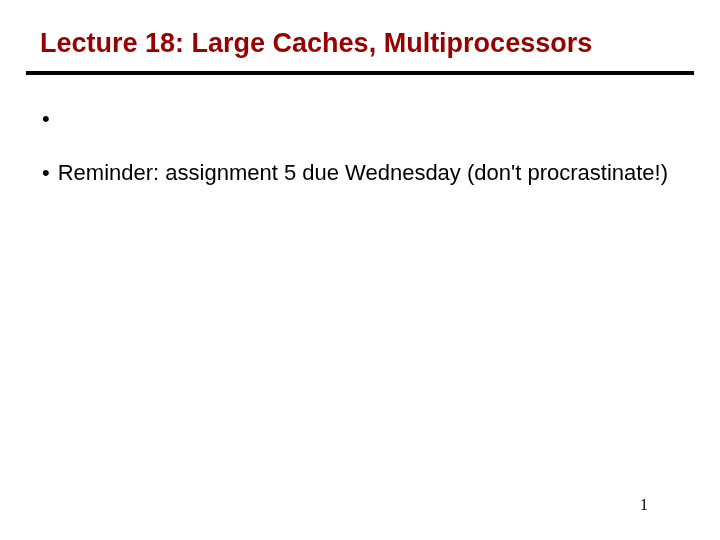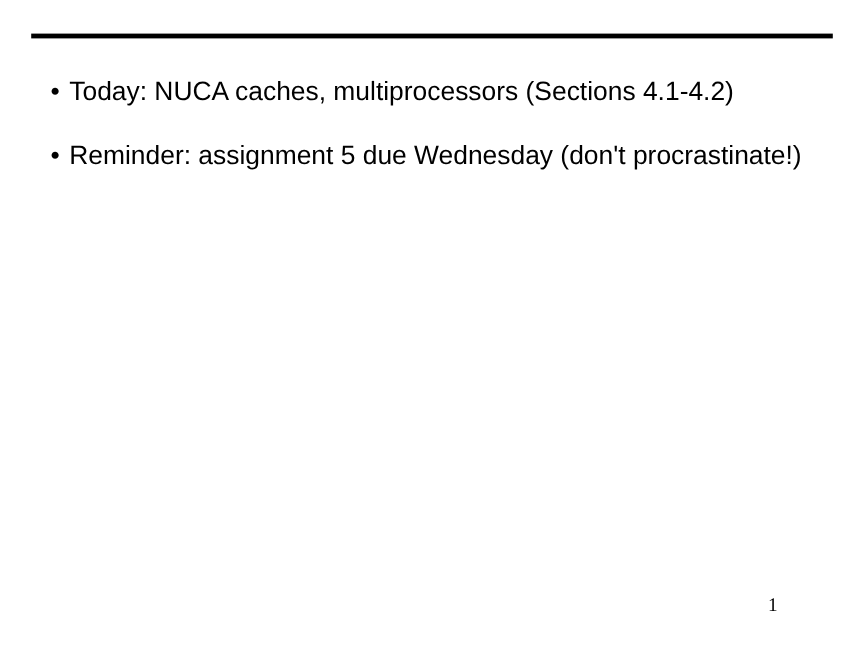--- a/index.html
+++ b/index.html
@@ -60,25 +60,25 @@
     right: 72px;
     font-size: 16px;
     color: #000000;
     font-family: "Times New Roman", Times, serif;
   }
 </style>
 </head>
 <body>
 
 <div class="slide">
+  <div class="title">Lecture 18: Large Caches, Multiprocessors</div>
   <hr class="divider">
   <div class="content">
     <div class="bullet-item">
       <span class="bullet-marker">•</span>
-      <span class="bullet-text">Today:  NUCA caches, multiprocessors (Sections 4.1-4.2)</span>
     </div>
     <div class="bullet-item">
       <span class="bullet-marker">•</span>
       <span class="bullet-text">Reminder: assignment 5 due Wednesday  (don't procrastinate!)</span>
     </div>
   </div>
   <div class="pagenum">1</div>
 </div>
 
 </body></html>

